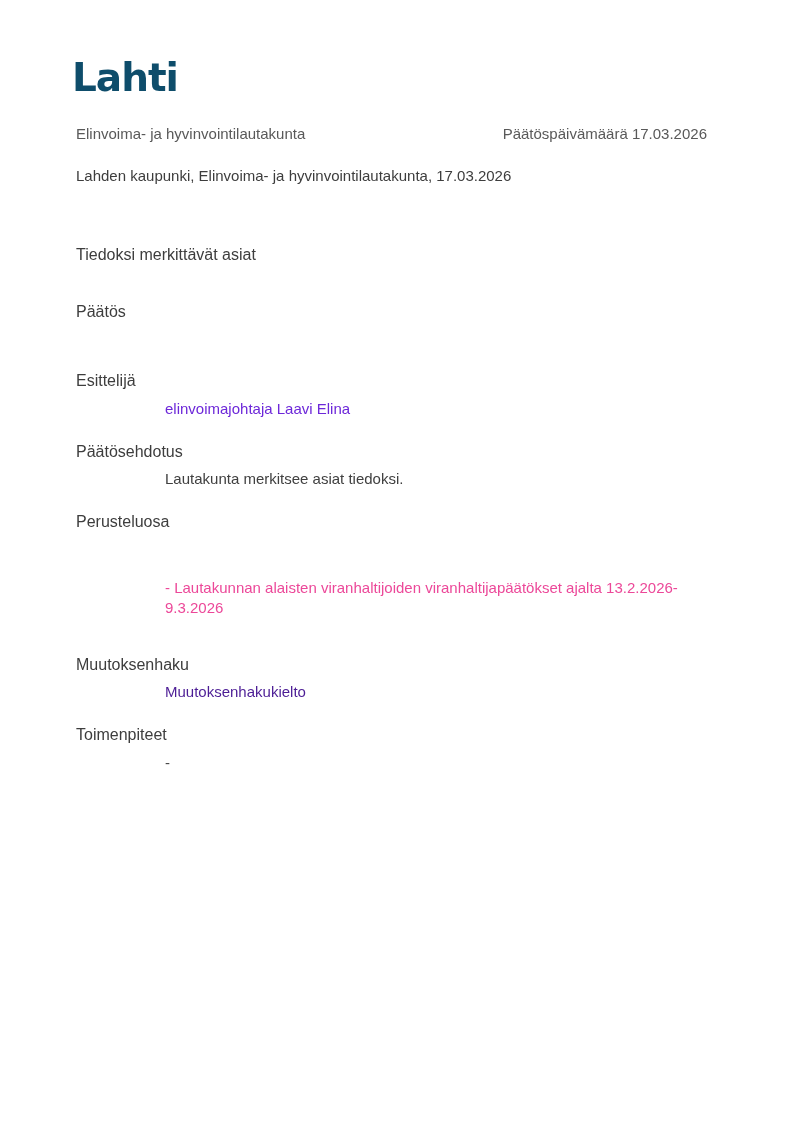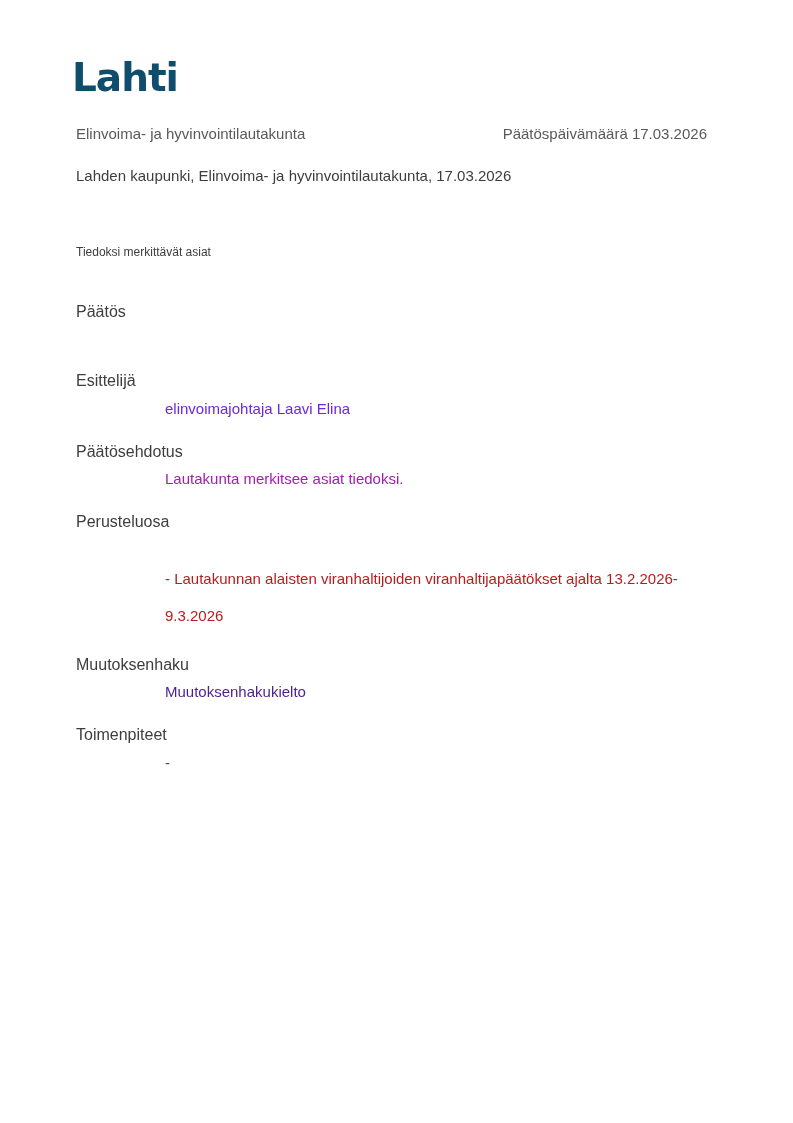--- a/index.html
+++ b/index.html
@@ -39,33 +39,33 @@
   .hdr-left  { left: 76px; }
   .hdr-right { right: 86px; }
 
   
   .body-line, .sec-label, .sec-content {
     font-size: 15px;
     color: #3d3d3d;
     line-height: 1.2;
   }
   .doc-line   { left: 76px; top: 167px; }
-  .subject    { left: 76px; top: 245px; font-size: 12px; }
+  .subject    { left: 76px; top: 245px; font-size: 16px; }
 
   .sec-label   { left: 76px; font-size: 16px; }
   .sec-content { left: 165px; }
 
   .lbl-paatos        { top: 302px; }
   .lbl-esittelija    { top: 371px; }
   .cnt-esittelija    { top: 400px; color: #6d28d9; }
   .lbl-ehdotus       { top: 442px; }
-  .cnt-ehdotus       { top: 470px; color: #a21caf; }
+  .cnt-ehdotus       { top: 470px; color: #404040; }
   .lbl-perustelu     { top: 512px; }
   .cnt-perustelu-1   { top: 540px; color: #4a4a4a; }
-  .cnt-perustelu-2   { top: 560px; width: 550px; line-height: 37px; color: #b91c1c; }
+  .cnt-perustelu-2   { top: 578px; width: 550px; line-height: 20px; color: #ec4899; }
   .lbl-muutos        { top: 655px; }
   .cnt-muutos        { top: 683px; color: #4c1d95; }
   .lbl-toimenpiteet  { top: 725px; }
   .cnt-toimenpiteet  { top: 754px; color: #4a4a4a; }
 </style>
 </head>
 <body>
 
 <div class="page">
 

